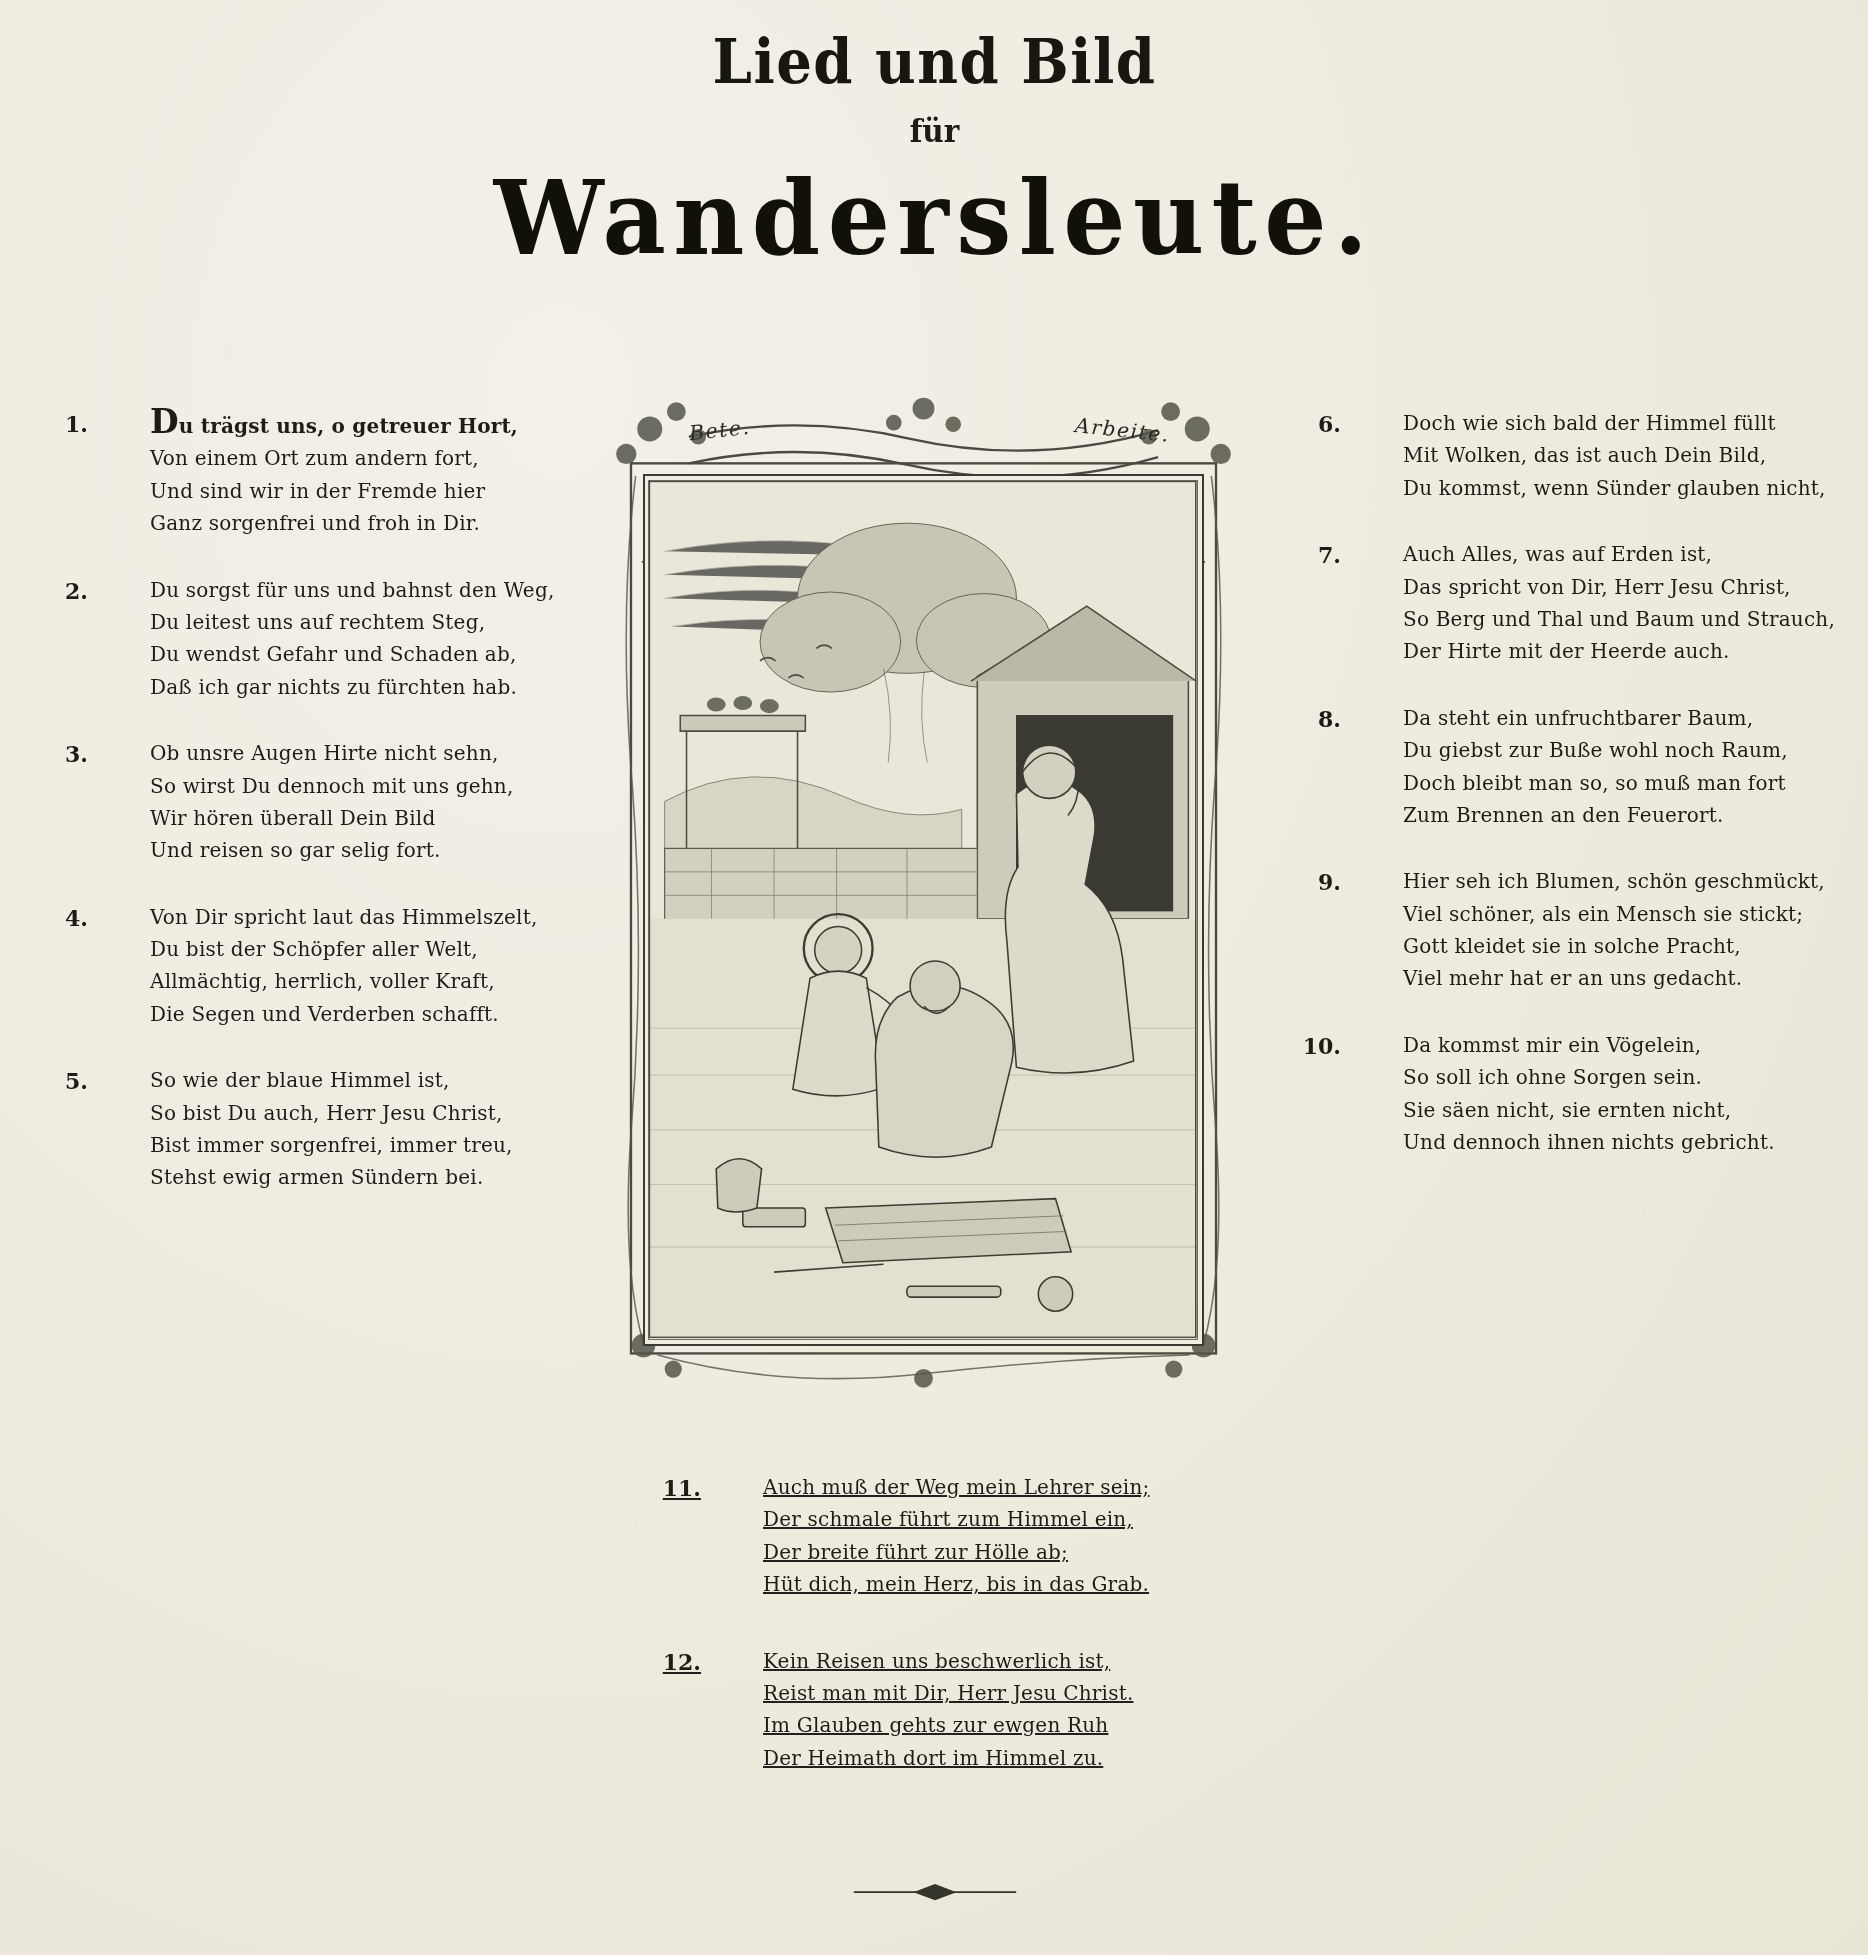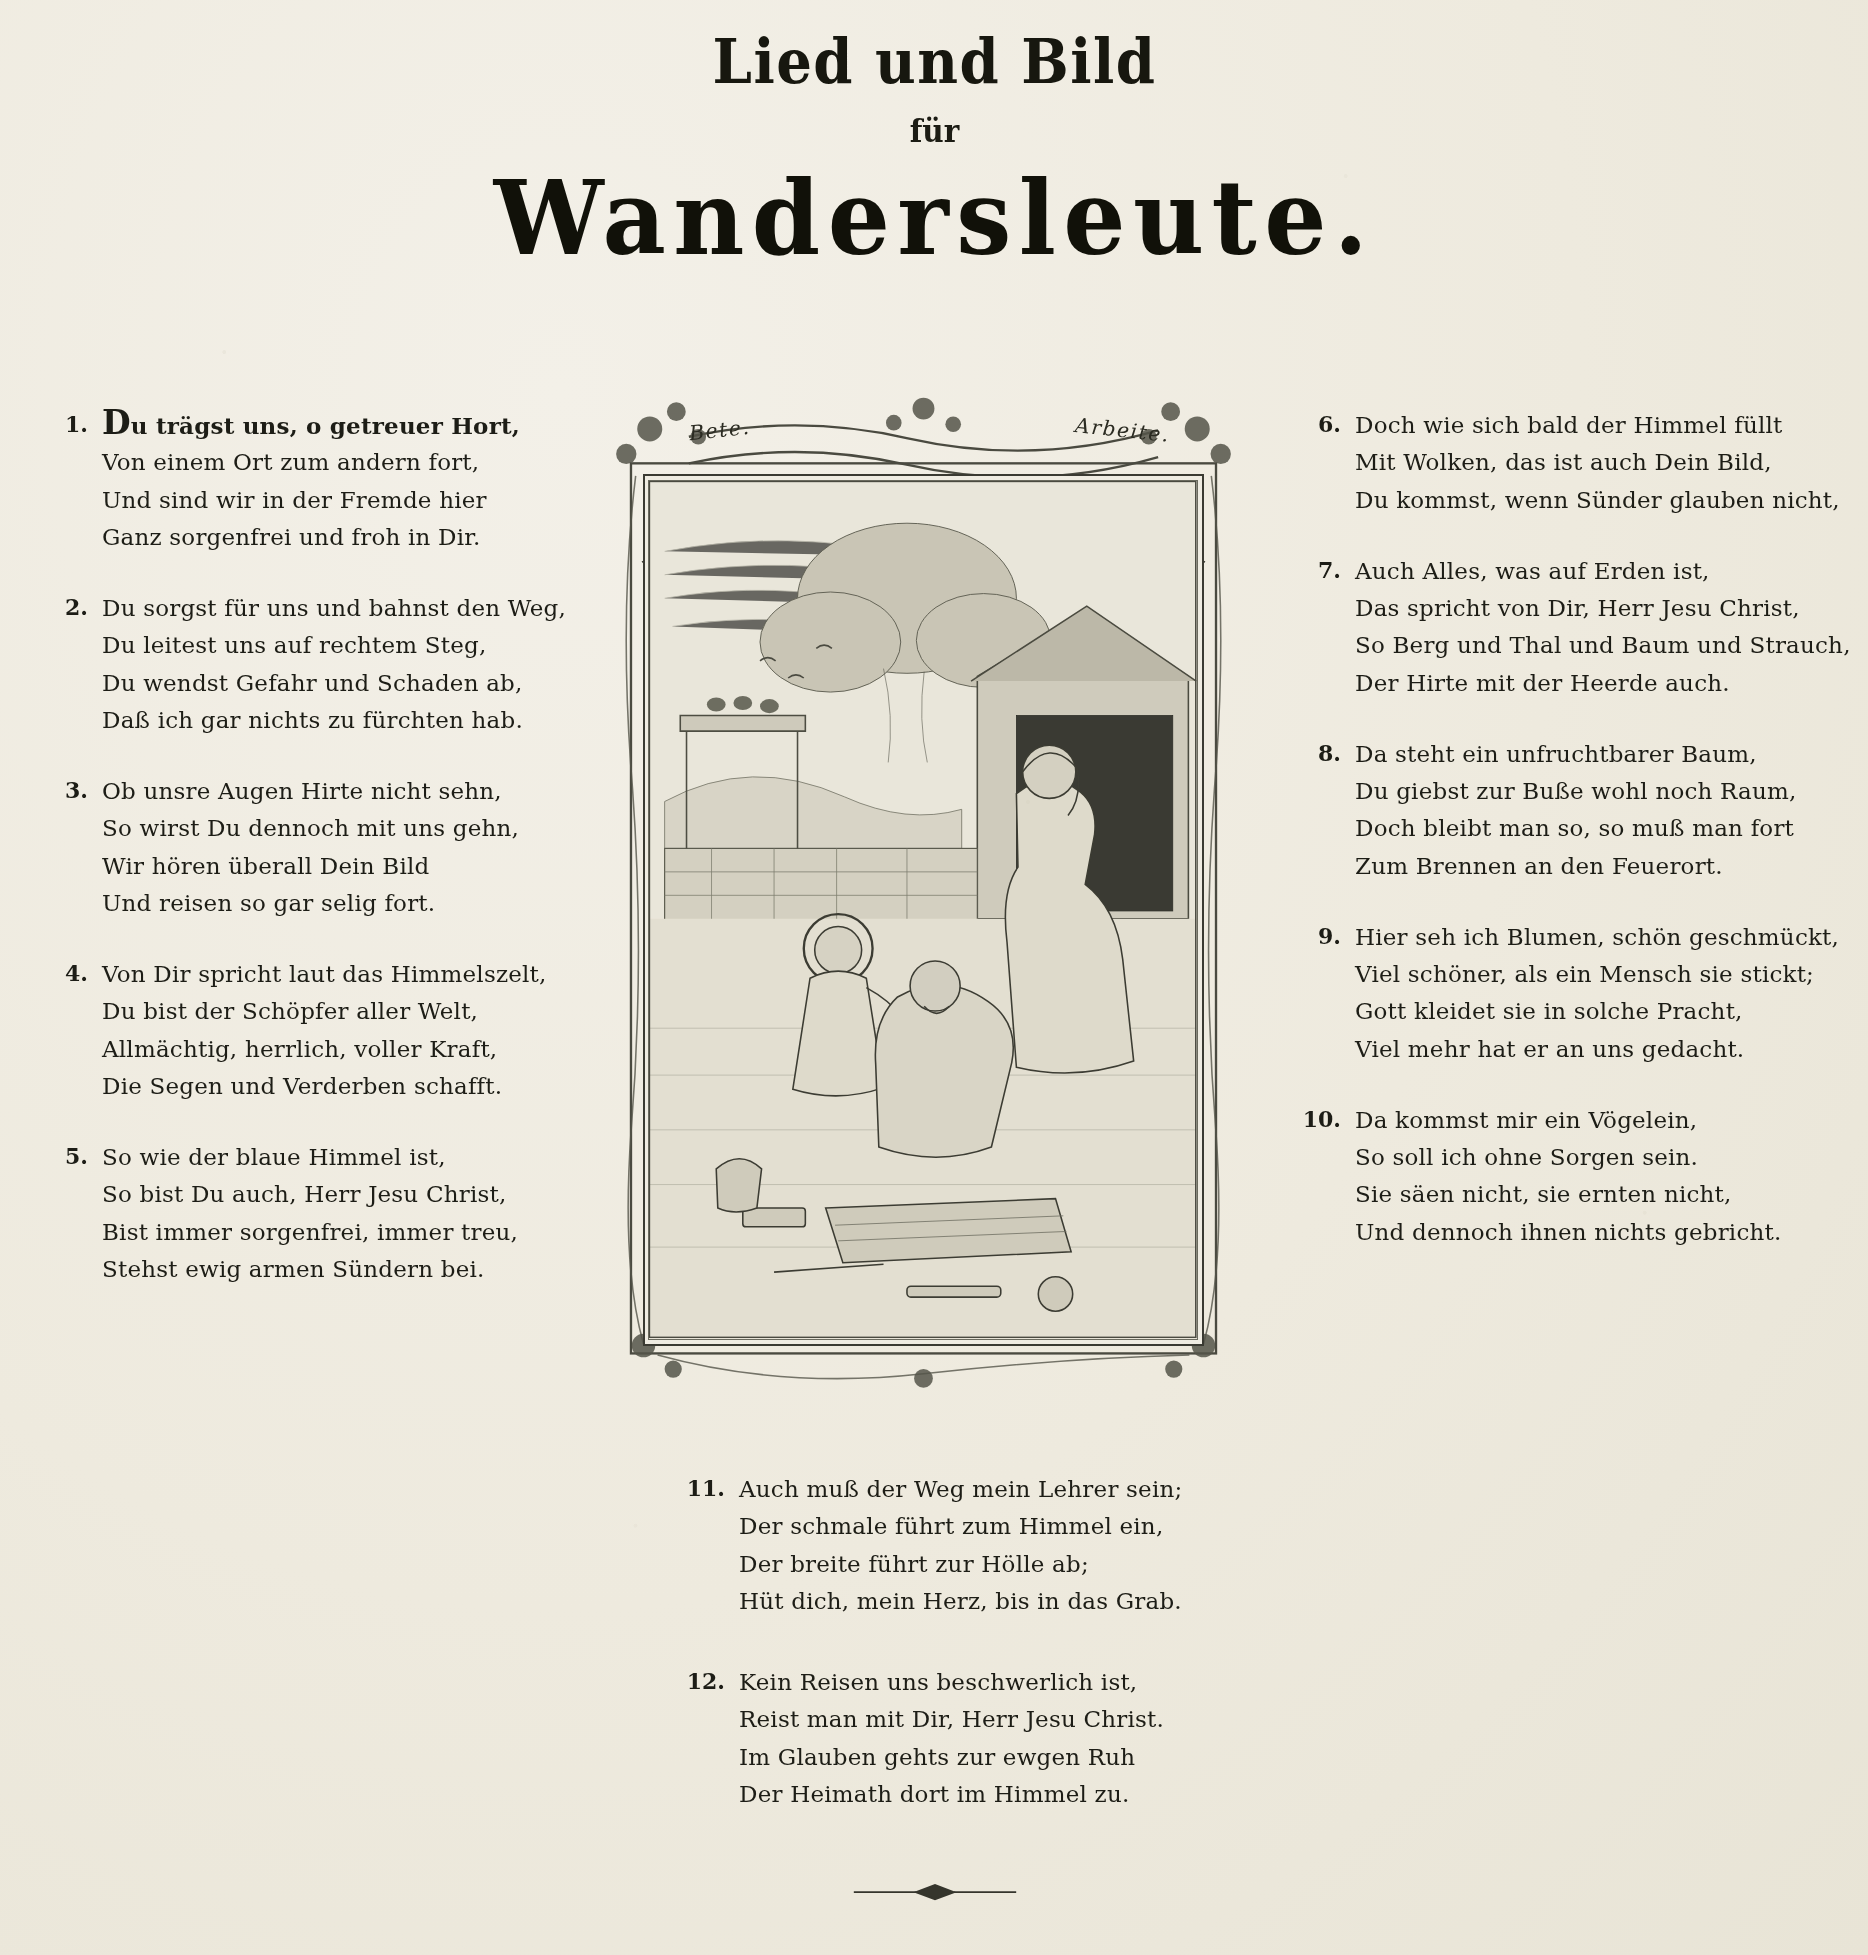--- a/index.html
+++ b/index.html
@@ -80,25 +80,26 @@
     padding-right: 14px;
     font-size: 22px;
     font-weight: 600;
     line-height: 1.62;
     color: #1d1d16;
   }
   .verse-lines {
     flex: 1;
   }
   .verse-line {
-    font-size: 23px;
+    font-size: 20px;
     line-height: 1.62;
     letter-spacing: 0.2px;
     color: #1d1d16;
     white-space: nowrap;
+    margin-left: 48px;
   }
   .verse-line.first {
     font-weight: 600;
   }
 
   
   .verse-line.dropcap::first-letter {
     font-size: 33px;
     font-weight: 700;
     line-height: 0.9;
@@ -147,22 +148,23 @@
     letter-spacing: 1.6px;
     color: #2b2b22;
   }
   .banner-bete { left: 94px; top: 36px; transform: rotate(-6deg); }
   .banner-arbeite { right: 81px; top: 36px; transform: rotate(6deg); }
 
   
   .bottom-verses {
     position: absolute;
     top: 1471px;
-    left: 667px;
+    left: 643px;
     width: 594px;
+    text-decoration: underline;
   }
   .bottom-verses .verse { margin-bottom: 44px; }
 
   
   .ornament {
     position: absolute;
     left: 0;
     width: 1869px;
     top: 1877px;
     text-align: center;

